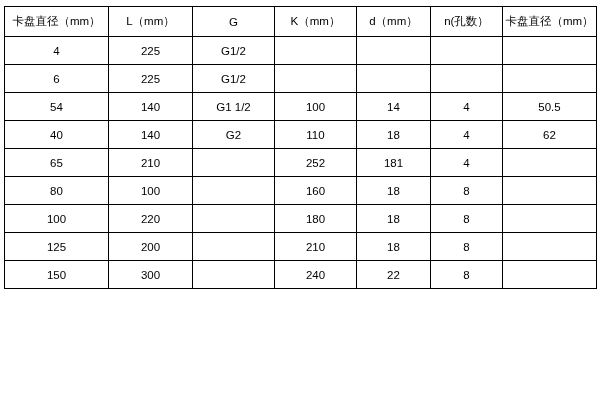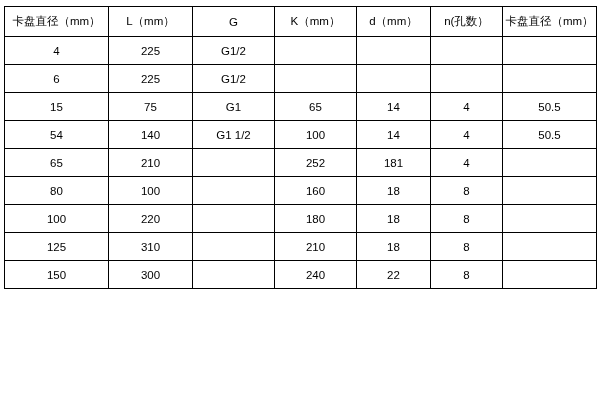--- a/index.html
+++ b/index.html
@@ -87,36 +87,36 @@
       <tr>
         <td>6</td>
         <td>225</td>
         <td>G1/2</td>
         <td class="empty"></td>
         <td class="empty"></td>
         <td class="empty"></td>
         <td class="empty"></td>
       </tr>
       <tr>
-        <td>15</td>
-        <td>75</td>
-        <td>G1</td>
-        <td>65</td>
-        <td>14</td>
-        <td>4</td>
-        <td>50.5</td>
-      </tr>
-      <tr>
         <td>54</td>
         <td>140</td>
         <td>G1 1/2</td>
         <td>100</td>
         <td>14</td>
         <td>4</td>
         <td>50.5</td>
+      </tr>
+      <tr>
+        <td>40</td>
+        <td>140</td>
+        <td>G2</td>
+        <td>110</td>
+        <td>18</td>
+        <td>4</td>
+        <td>62</td>
       </tr>
       <tr>
         <td>65</td>
         <td>210</td>
         <td class="empty"></td>
         <td>252</td>
         <td>181</td>
         <td>4</td>
         <td class="empty"></td>
       </tr>
@@ -133,21 +133,21 @@
         <td>100</td>
         <td>220</td>
         <td class="empty"></td>
         <td>180</td>
         <td>18</td>
         <td>8</td>
         <td class="empty"></td>
       </tr>
       <tr>
         <td>125</td>
-        <td>310</td>
+        <td>200</td>
         <td class="empty"></td>
         <td>210</td>
         <td>18</td>
         <td>8</td>
         <td class="empty"></td>
       </tr>
       <tr>
         <td>150</td>
         <td>300</td>
         <td class="empty"></td>

